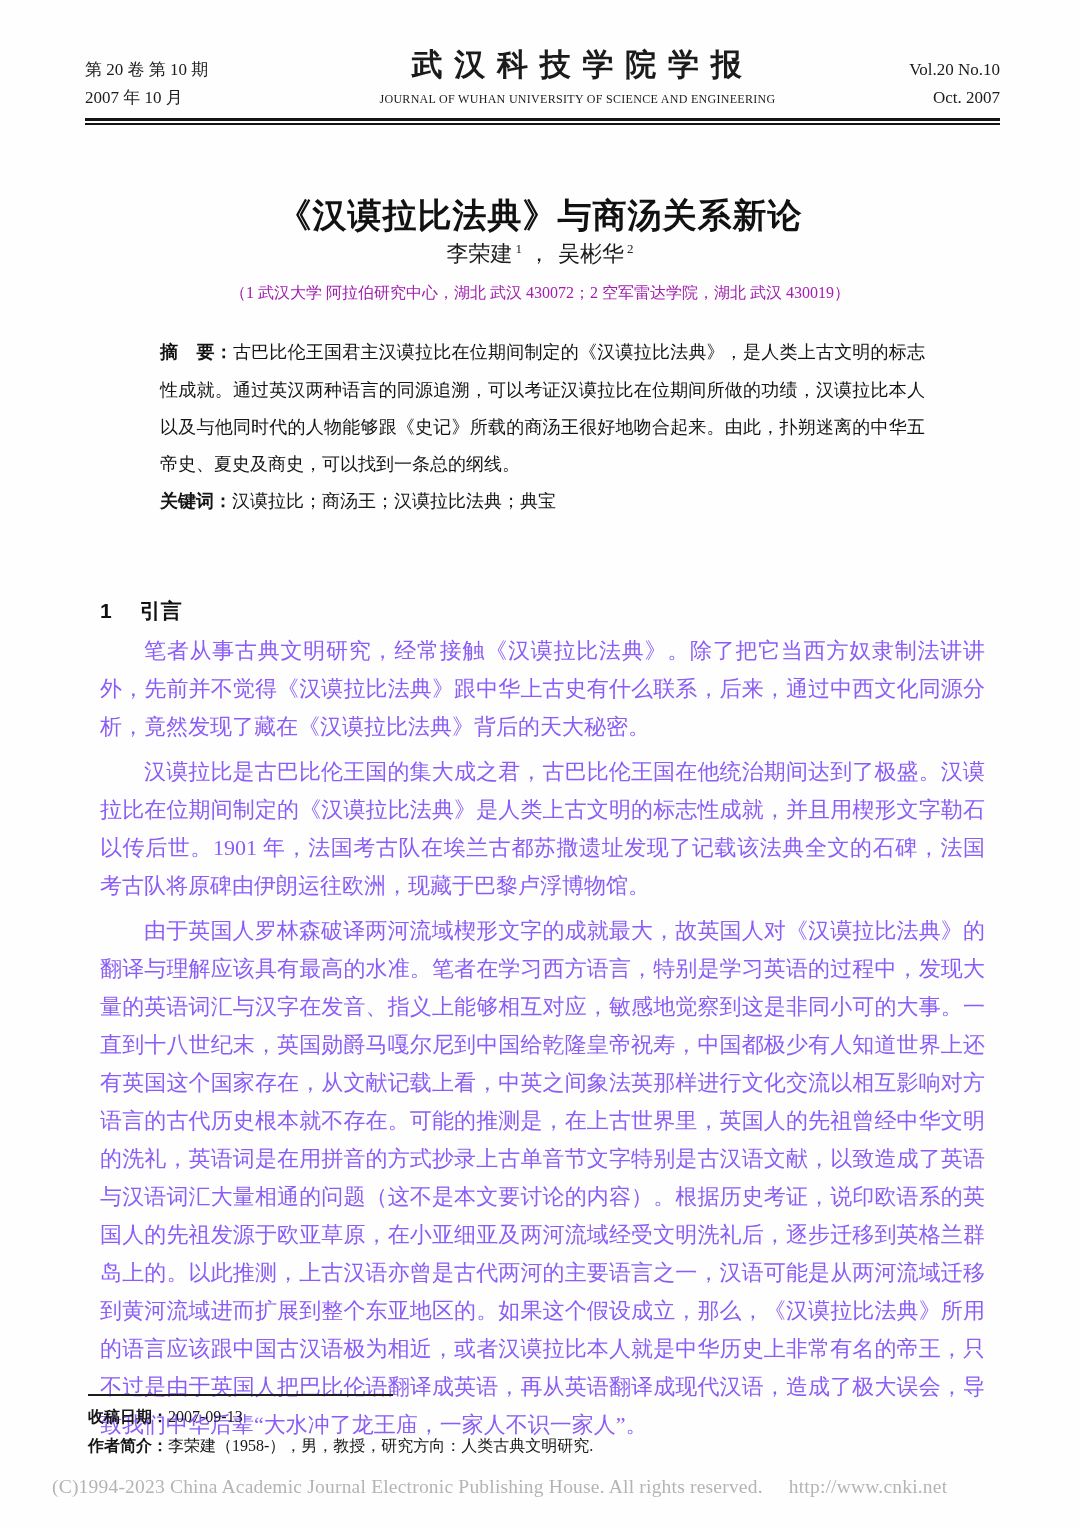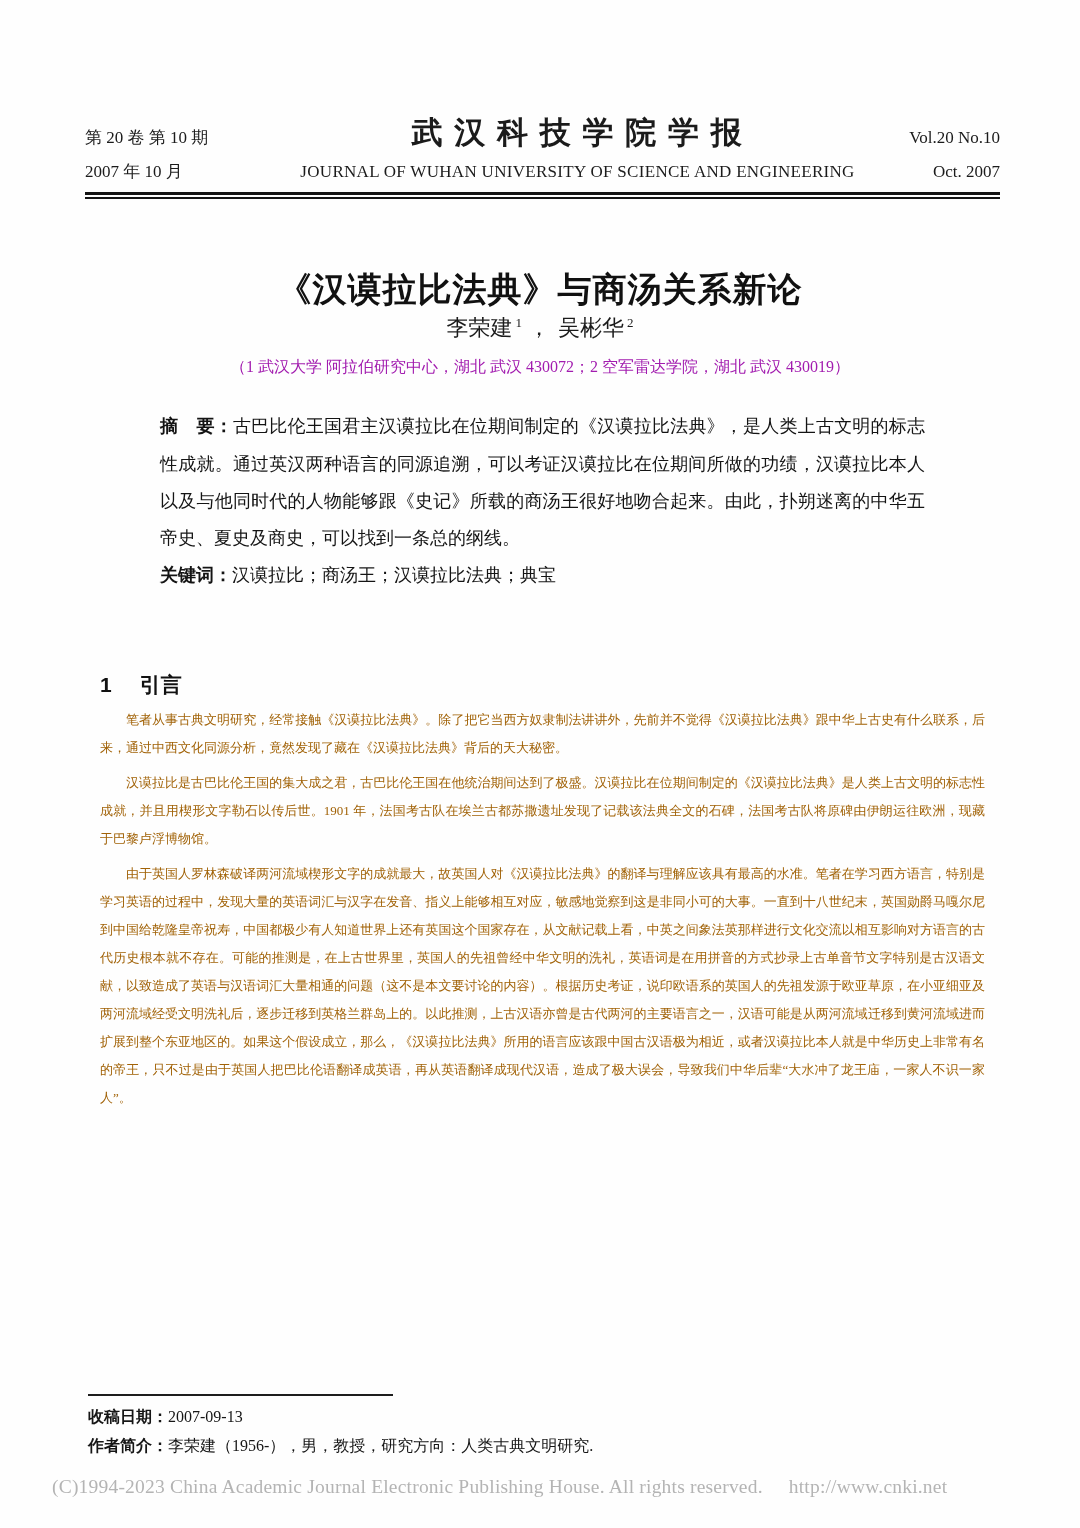--- a/index.html
+++ b/index.html
@@ -2,49 +2,49 @@
 <html lang="zh"><head>
 <meta charset="utf-8">
 <style>
   html,body{margin:0;padding:0}
   body{
     width:1080px;height:1528px;overflow:hidden;position:relative;
     background:#fefefe;color:#1b1b1b;
     font-family:"Liberation Serif","DejaVu Serif",serif;
   }
   
-  .jheader{margin:0 80px 0 85px;padding-top:112px}
+  .jheader{margin:0 80px 0 85px;padding-top:44px}
   .jrow{display:flex;align-items:baseline}
-  .jrow + .jrow{margin-top:6px}
+  .jrow + .jrow{}
   .jcol-l{width:205px;font-size:17px;white-space:nowrap}
   .jcol-c{flex:1;text-align:center}
   .jcol-r{width:135px;text-align:right;font-size:17px;white-space:nowrap}
   .jname-cn{font-size:31px;letter-spacing:2px;font-weight:600}
-  .jname-en{font-size:17px;letter-spacing:.3px}
+  .jname-en{font-size:12px;letter-spacing:.3px}
   .jrule{margin:9px 80px 0 85px;height:2px;border-top:3px solid #141414;border-bottom:2px solid #141414}
   
   .atitle{margin-top:68px;text-align:center;font-size:34px;letter-spacing:1px;color:#111}
   .authors{text-align:center;font-size:22px}
   .authors sup{font-size:13px;margin-left:3px}
   .auth-sep{display:inline-block;margin:0 8px 0 6px}
   .affil{margin-top:14px;text-align:center;font-size:16px;color:#a21caf}
   
   .meta{margin:30px 155px 0 160px;font-size:18px;line-height:37px;color:#141414}
   .meta p{margin:0;text-align:justify}
   .lbl{font-family:Liberation Mono, monospace;font-weight:700}
   .clc{display:flex;white-space:nowrap}
   .clc-1{width:250px}
   .clc-2{width:212px}
   .clc-3{flex:1}
   
   .content{margin:0 95px 0 100px}
   .sec-h{font-family:"Liberation Sans","DejaVu Sans",sans-serif;font-weight:700;font-size:21px;color:#111}
   .sec-h .num{margin-right:28px;font-weight:600}
   .sec-h1{margin-top:76px}
-  .para{margin:7px 0 0 0;font-size:13px;line-height:28px;text-align:justify;text-indent:2em;color:#a16207}
+  .para{margin:7px 0 0 0;font-size:22px;line-height:38px;text-align:justify;text-indent:2em;color:#8b5cf6}
   
   .footnote{position:absolute;left:88px;top:1394px;width:885px}
   .fn-rule{width:305px;height:0;border-top:2.5px solid #1d1d1d;margin:0 0 7px 0}
   .fn-line{font-size:16px;line-height:27px;color:#161616}
   .fn-line .lbl{font-weight:700}
   
   .copyright{position:absolute;left:52px;top:1476px;font-size:19.5px;color:#b4b4b4;letter-spacing:.2px;white-space:nowrap}
   .copyright .url{margin-left:26px}
 </style>
 </head>
@@ -83,18 +83,18 @@
   </div>
   <p class="para">笔者从事古典文明研究，经常接触《汉谟拉比法典》。除了把它当西方奴隶制法讲讲外，先前并不觉得《汉谟拉比法典》跟中华上古史有什么联系，后来，通过中西文化同源分析，竟然发现了藏在《汉谟拉比法典》背后的天大秘密。</p>
   <p class="para">汉谟拉比是古巴比伦王国的集大成之君，古巴比伦王国在他统治期间达到了极盛。汉谟拉比在位期间制定的《汉谟拉比法典》是人类上古文明的标志性成就，并且用楔形文字勒石以传后世。1901 年，法国考古队在埃兰古都苏撒遗址发现了记载该法典全文的石碑，法国考古队将原碑由伊朗运往欧洲，现藏于巴黎卢浮博物馆。</p>
   <p class="para">由于英国人罗林森破译两河流域楔形文字的成就最大，故英国人对《汉谟拉比法典》的翻译与理解应该具有最高的水准。笔者在学习西方语言，特别是学习英语的过程中，发现大量的英语词汇与汉字在发音、指义上能够相互对应，敏感地觉察到这是非同小可的大事。一直到十八世纪末，英国勋爵马嘎尔尼到中国给乾隆皇帝祝寿，中国都极少有人知道世界上还有英国这个国家存在，从文献记载上看，中英之间象法英那样进行文化交流以相互影响对方语言的古代历史根本就不存在。可能的推测是，在上古世界里，英国人的先祖曾经中华文明的洗礼，英语词是在用拼音的方式抄录上古单音节文字特别是古汉语文献，以致造成了英语与汉语词汇大量相通的问题（这不是本文要讨论的内容）。根据历史考证，说印欧语系的英国人的先祖发源于欧亚草原，在小亚细亚及两河流域经受文明洗礼后，逐步迁移到英格兰群岛上的。以此推测，上古汉语亦曾是古代两河的主要语言之一，汉语可能是从两河流域迁移到黄河流域进而扩展到整个东亚地区的。如果这个假设成立，那么，《汉谟拉比法典》所用的语言应该跟中国古汉语极为相近，或者汉谟拉比本人就是中华历史上非常有名的帝王，只不过是由于英国人把巴比伦语翻译成英语，再从英语翻译成现代汉语，造成了极大误会，导致我们中华后辈“大水冲了龙王庙，一家人不识一家人”。</p>
 
 </div>
 
 <div class="footnote">
   <div class="fn-rule"></div>
   <div class="fn-line"><span class="lbl">收稿日期：</span><span>2007-09-13</span></div>
-  <div class="fn-line"><span class="lbl">作者简介：</span><span>李荣建（1956-），男，教授，研究方向：人类古典文明研究.</span></div>
+  <div class="fn-line"><span class="lbl">作者简介：</span><span>李荣建（1958-），男，教授，研究方向：人类古典文明研究.</span></div>
 </div>
 
 <div class="copyright">
   <span>(C)1994-2023 China Academic Journal Electronic Publishing House. All rights reserved.</span><span class="url">http://www.cnki.net</span>
 </div>
 
 </body></html>

